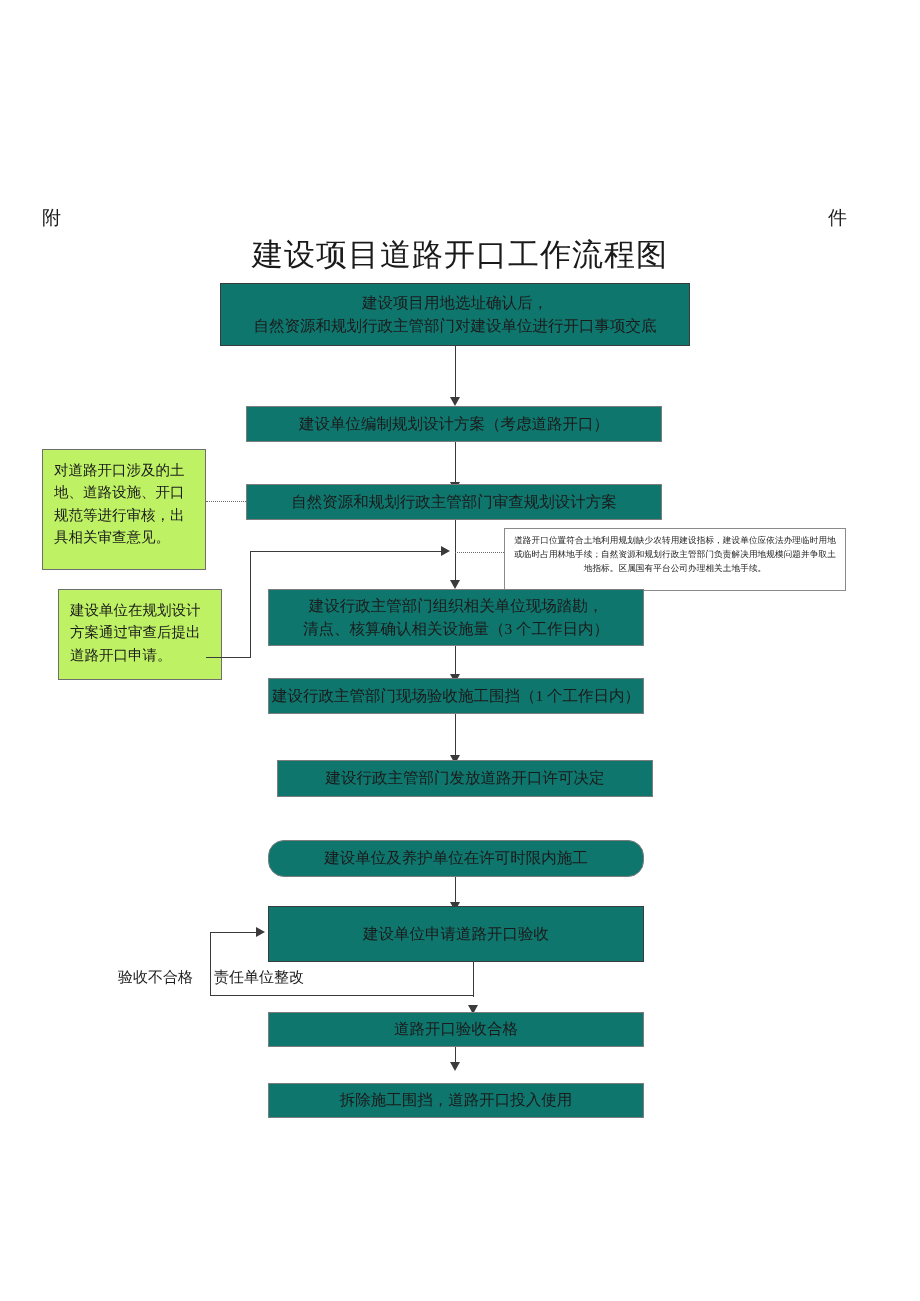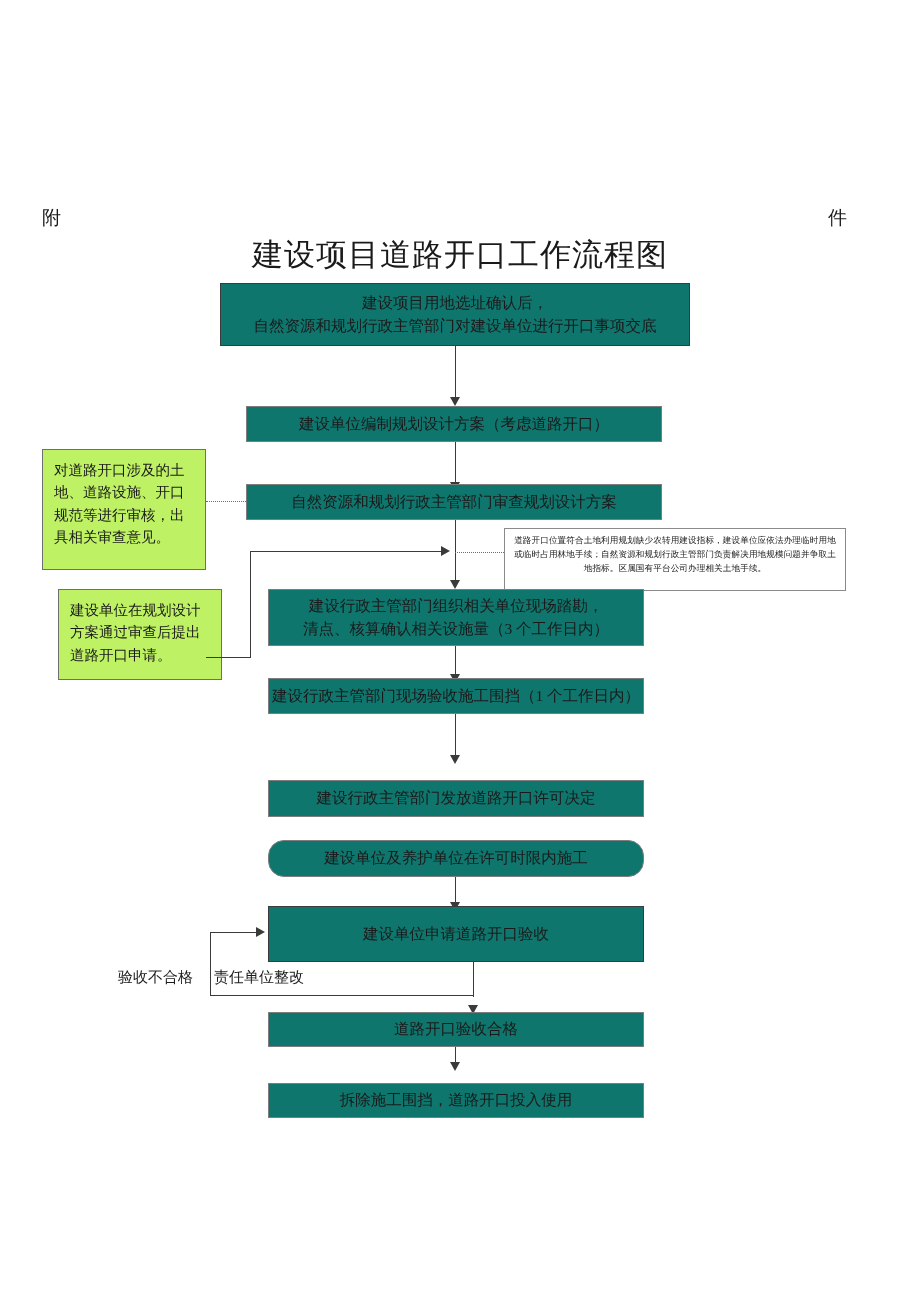--- a/index.html
+++ b/index.html
@@ -120,21 +120,21 @@
   </div>
   <div class="vline" style="left:455px;top:646px;height:31px;"></div>
   <div class="arrow-d" style="left:450px;top:674px;"></div>
 
   <div class="box" style="left:268px;top:678px;width:376px;height:36px;">
     <span class="ln">建设行政主管部门现场验收施工围挡（1 个工作日内）</span>
   </div>
   <div class="vline" style="left:455px;top:714px;height:44px;"></div>
   <div class="arrow-d" style="left:450px;top:755px;"></div>
 
-  <div class="box" style="left:268px;top:760px;width:376px;height:37px;margin-top:20px;">
+  <div class="box" style="left:277px;top:760px;width:376px;height:37px;">
     <span class="ln">建设行政主管部门发放道路开口许可决定</span>
   </div>
 
   <div class="box" style="left:268px;top:840px;width:376px;height:37px;border-radius:16px;">
     <span class="ln">建设单位及养护单位在许可时限内施工</span>
   </div>
   <div class="vline" style="left:455px;top:877px;height:28px;"></div>
   <div class="arrow-d" style="left:450px;top:902px;"></div>
 
   <div class="box dark" style="left:268px;top:906px;width:376px;height:56px;flex-direction:column;text-align:center;">

